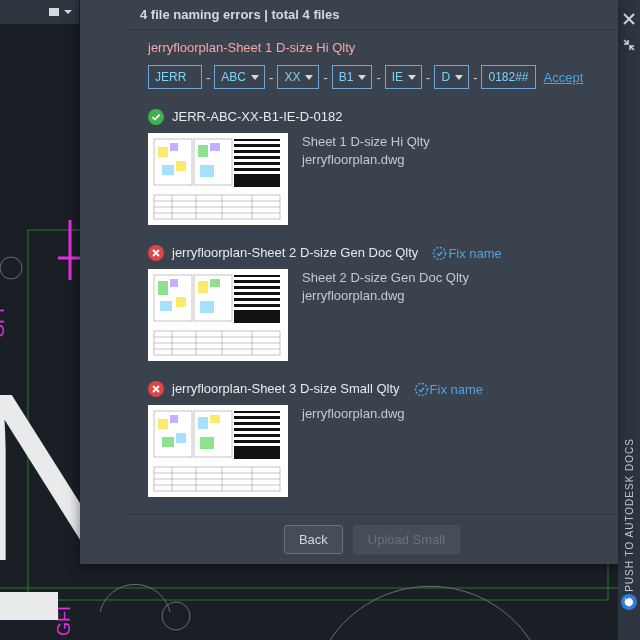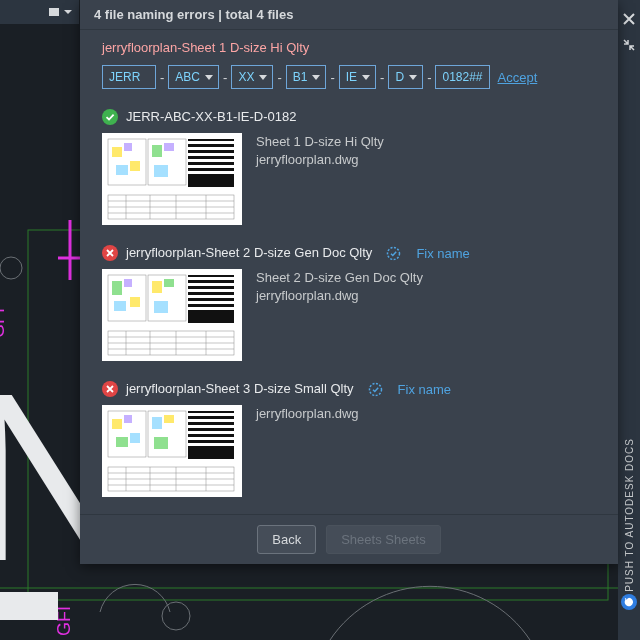--- a/index.html
+++ b/index.html
@@ -43,20 +43,21 @@
   }
   .tab-stub svg { width: 10px; height: 10px; fill: #d6d9dc; margin-left: 4px; }
   .tab-stub .sq { width: 10px; height: 8px; background: #d6d9dc; }
 
   
   .panel {
     position: absolute; left: 80px; top: 0; right: 22px; height: 564px;
     background: #3a424d; color: #d6d9dc;
     display: flex; flex-direction: column;
     box-shadow: 0 3px 12px rgba(0,0,0,0.5);
+    padding-left: 46px;
   }
   .panel-header {
     padding: 7px 14px; font-size: 13px; font-weight: 600;
     border-bottom: 1px solid #2f3740;
   }
   .panel-body {
     flex: 1; overflow-y: auto; padding: 10px 18px 4px 22px;
     position: relative;
   }
   .panel-body::-webkit-scrollbar { width: 6px; }
@@ -81,21 +82,21 @@
   .accept-link { color: #4fa3e0; font-size: 13px; margin-left: 4px; cursor: pointer; text-decoration: underline; }
 
   .result-row {
     display: flex; gap: 8px; margin-top: 20px; font-size: 13px;
   }
   .status-icon { width: 16px; height: 16px; flex-shrink: 0; }
   .status-ok { fill: #3fb14f; }
   .status-err { fill: #e04545; }
   .result-name { color: #e8eaec; }
   .fix-link {
-    display: inline-flex; align-items: center; gap: 15px;
+    display: inline-flex; align-items: center; gap: 1px;
     color: #4fa3e0; font-size: 13px; cursor: pointer; margin-left: 6px;
   }
   .fix-ic { width: 15px; height: 15px; }
   .fix-ic circle { fill: none; stroke: #4fa3e0; stroke-width: 1.5; stroke-dasharray: 2 1.5; }
   .fix-ic path { stroke: #4fa3e0; stroke-width: 1.5; fill: none; }
 
   .file-card { display: flex; gap: 14px; margin: 8px 0 16px 0; }
   .thumb {
     width: 140px; height: 92px; background: #fff; flex-shrink: 0;
     position: relative; overflow: hidden;
@@ -325,15 +326,15 @@
         </svg>
       </div>
       <div class="file-meta">
         <div>jerryfloorplan.dwg</div>
       </div>
     </div>
   </div>
 
   <div class="panel-footer">
     <button class="btn">Back</button>
-    <button class="btn disabled">Sheets Sheets</button>
+    <button class="btn disabled">Upload Small</button>
   </div>
 </div>
 
 </body></html>

